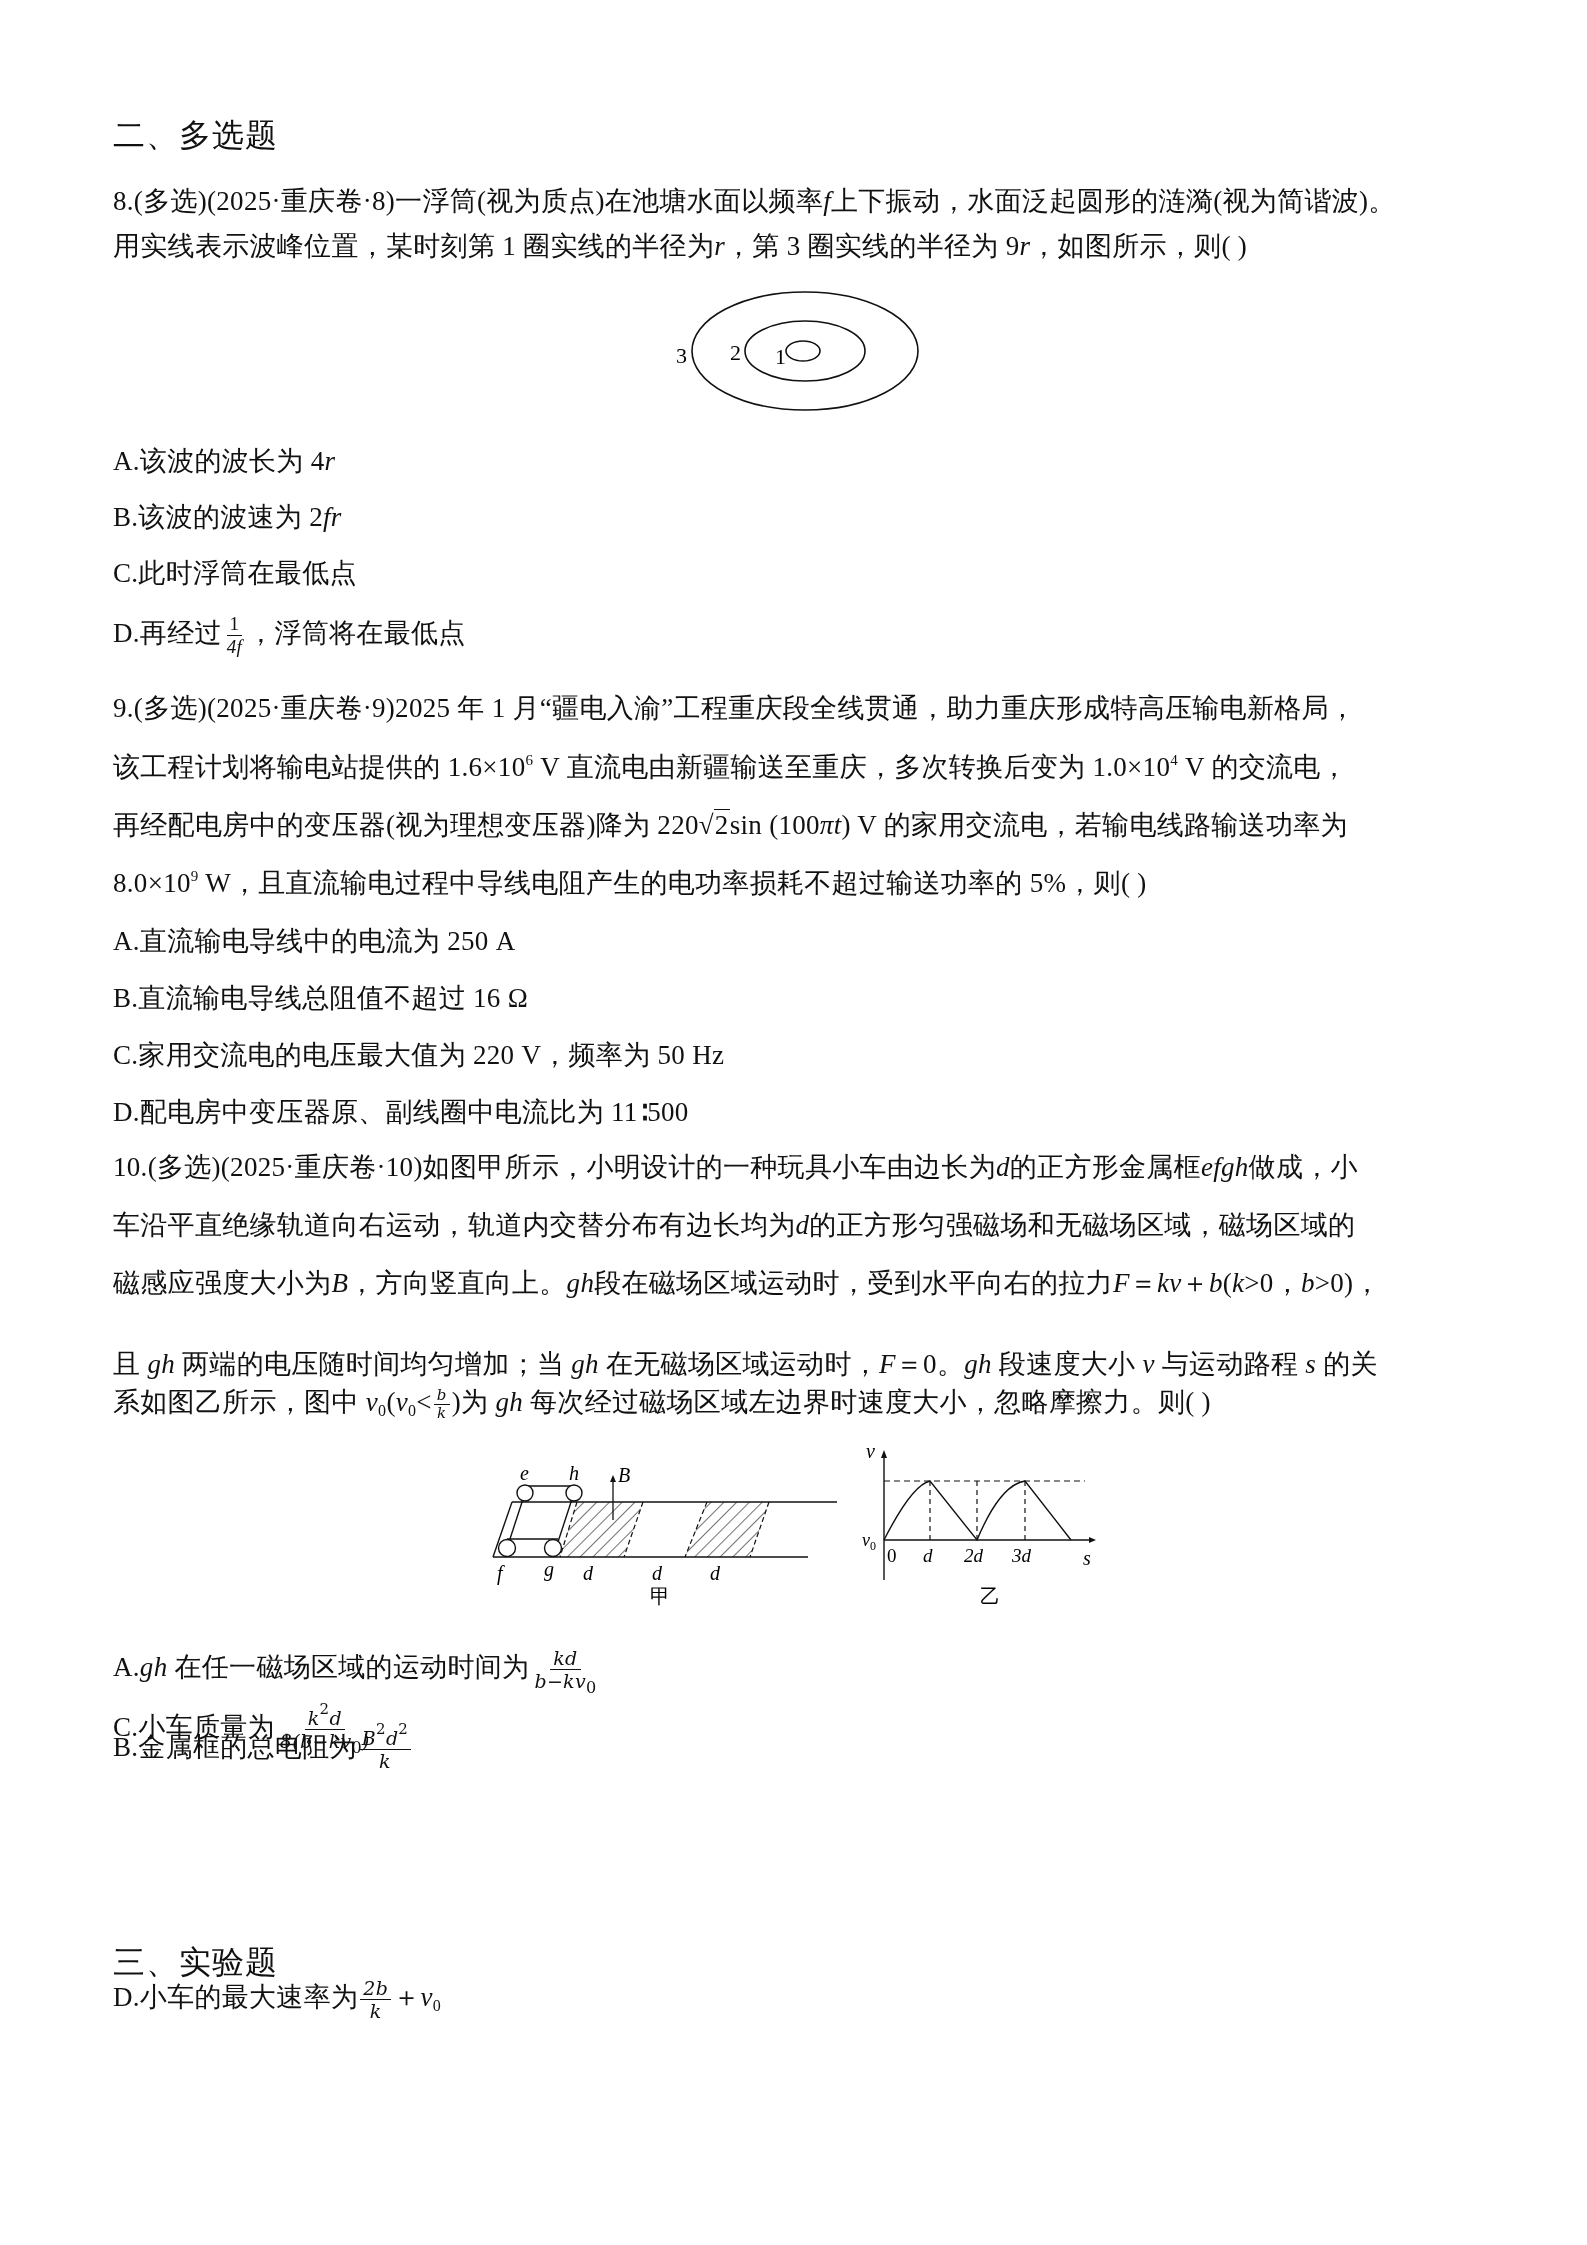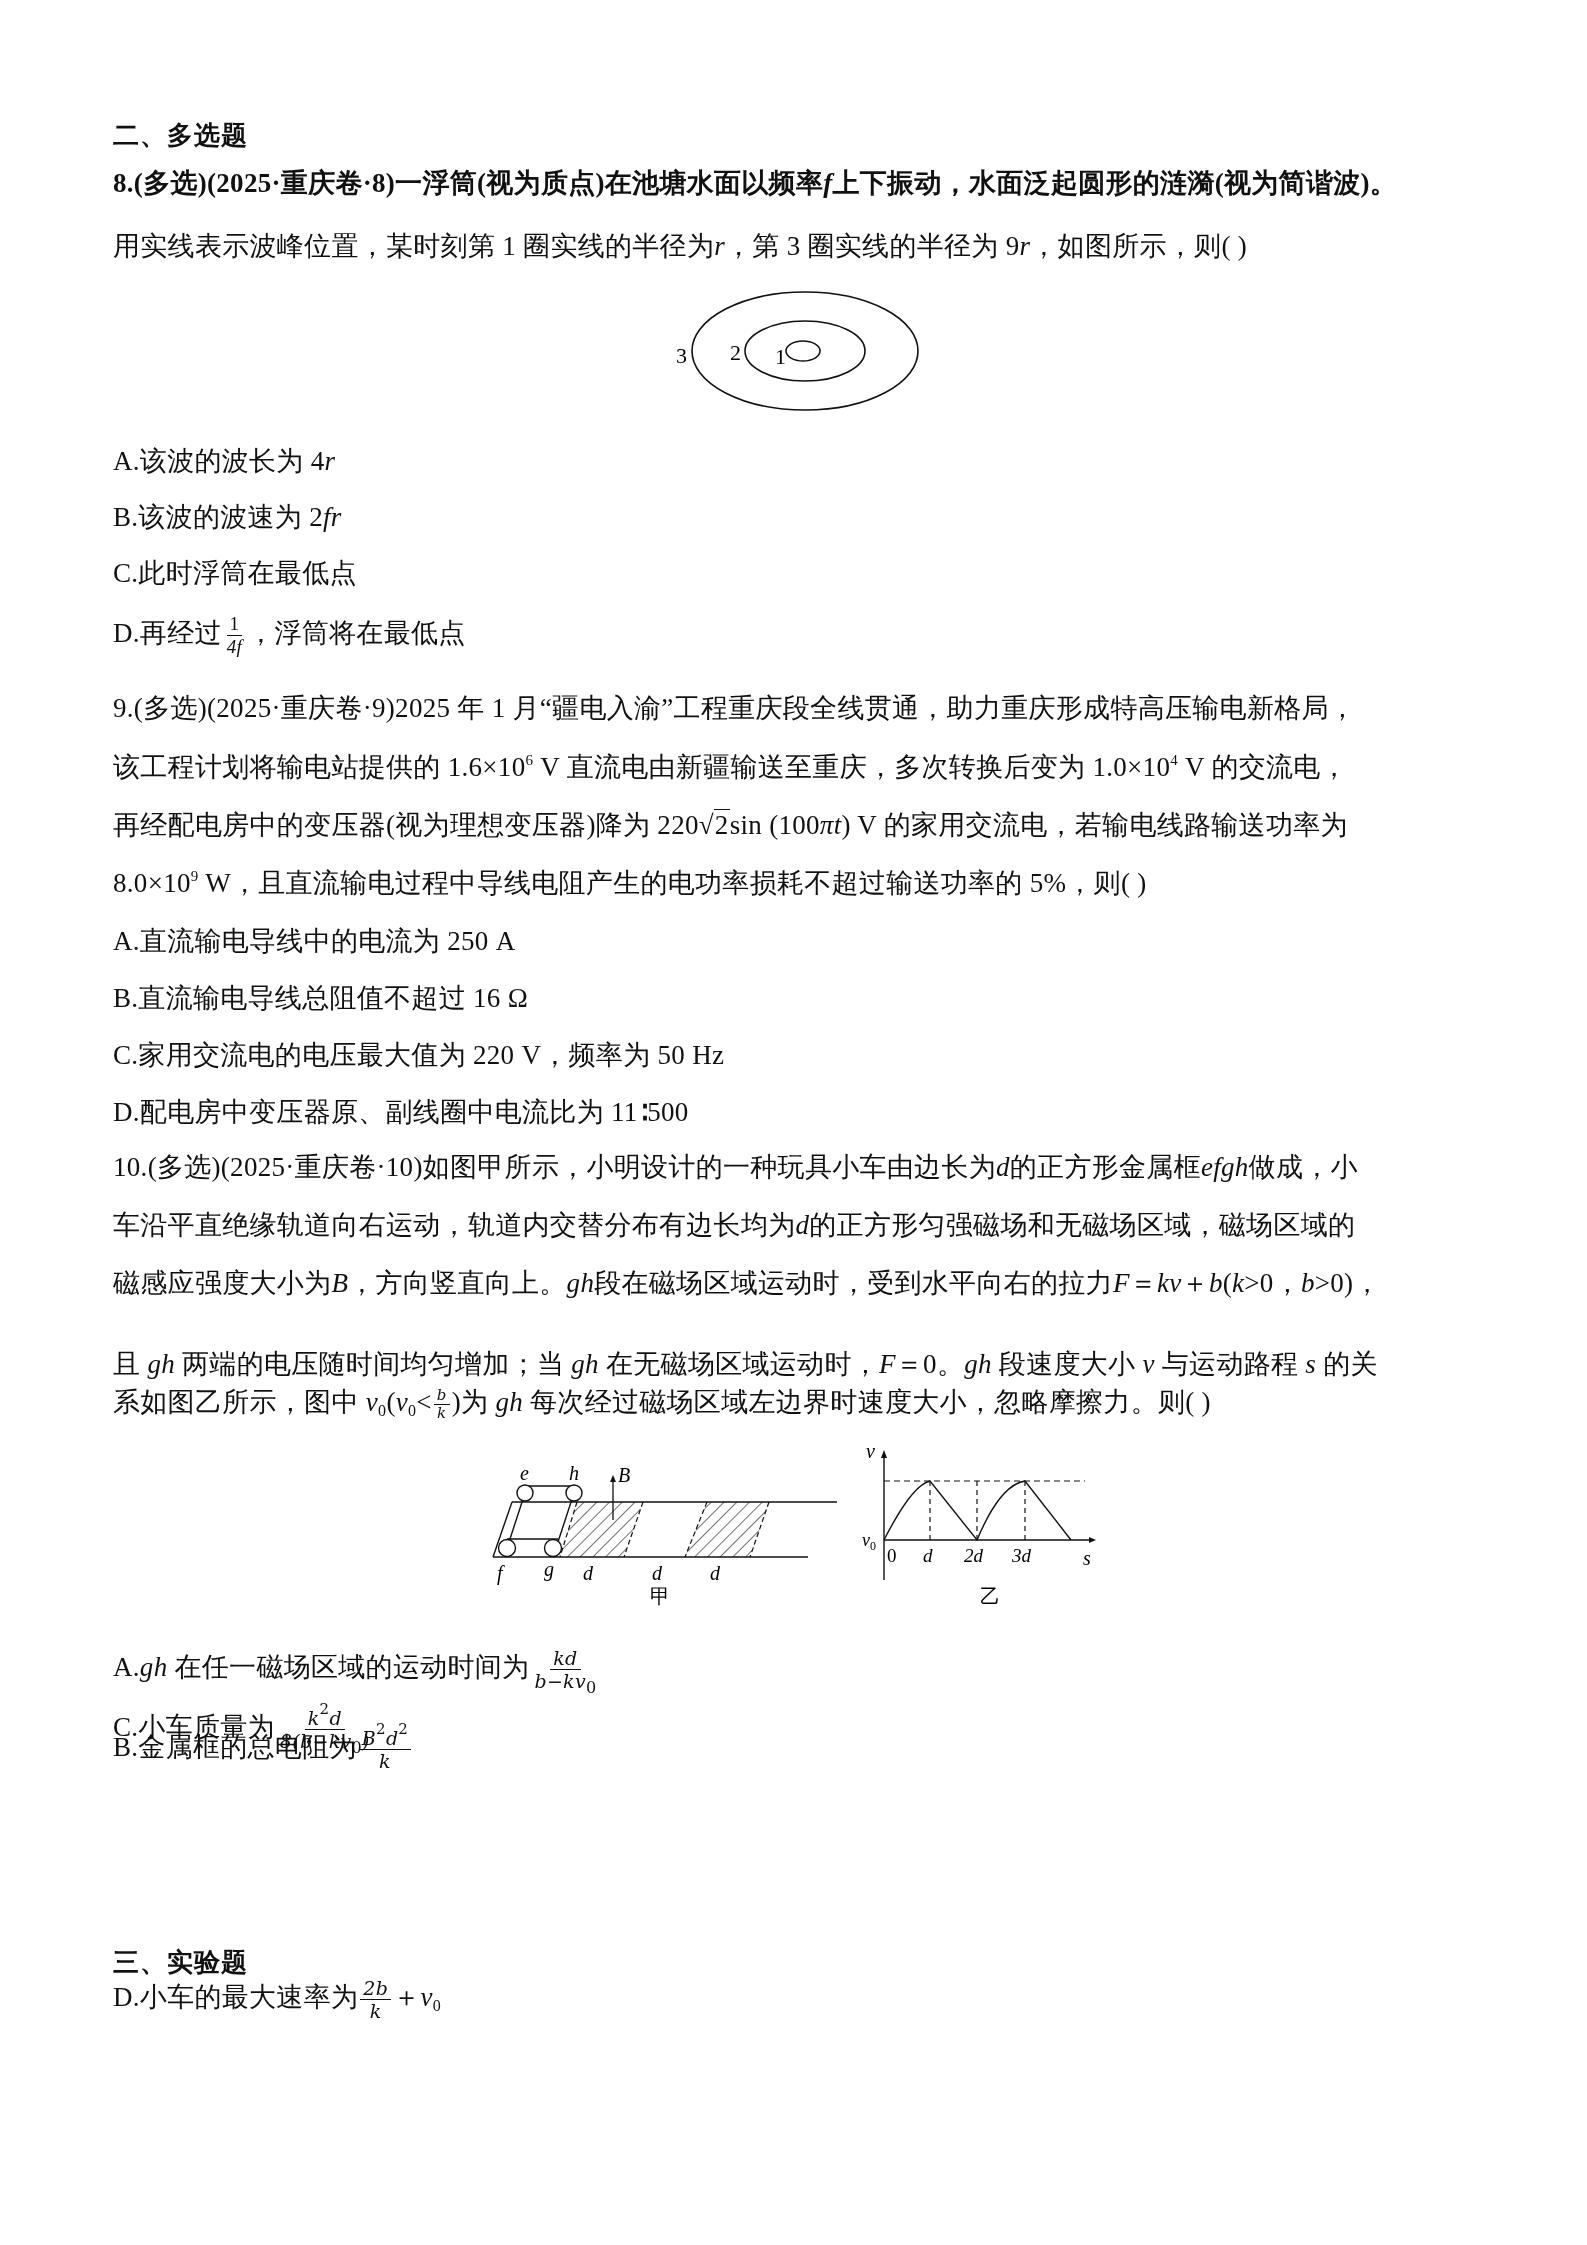--- a/index.html
+++ b/index.html
@@ -5,21 +5,21 @@
   html, body { margin: 0; padding: 0; background: #ffffff; }
   body {
     width: 1587px; height: 2245px; position: relative; overflow: hidden;
     font-family: "Liberation Serif", "DejaVu Serif", serif;
     color: #111111;
   }
   .line {
     position: absolute; left: 113px; font-size: 27px; line-height: 34px;
     white-space: nowrap; letter-spacing: 0.3px;
   }
-  .heading { font-family: "DejaVu Sans", "Liberation Sans", sans-serif; font-size: 26px; font-weight: bold; letter-spacing: 1px; text-align: center; }
+  .heading { font-family: "DejaVu Sans", "Liberation Sans", sans-serif; font-size: 32px; font-weight: normal; letter-spacing: 1px; text-align: center; }
   i, .it { font-style: italic; }
   sup { font-size: 15px; vertical-align: 11px; line-height: 0; }
   sub { font-size: 16px; vertical-align: -5px; line-height: 0; }
   .frac {
     display: inline-flex; flex-direction: column; align-items: center;
     vertical-align: middle; margin: 0 2px; font-size: 19px; line-height: 20px;
   }
   .frac .num { padding: 0 3px 1px; border-bottom: 1.5px solid #111; }
   .frac .den { padding: 1px 3px 0; }
   .frac-math { font-family: "DejaVu Serif", serif; font-style: italic; }
@@ -27,21 +27,21 @@
   .sqrt { display: inline-block; }
   .sqrt .rad { border-top: 1.5px solid #111; padding: 0 1px; }
   .fig { position: absolute; }
   .fig text { font-family: "Liberation Serif", serif; }
 </style>
 </head>
 <body>
 
 <div class="line heading" style="top:118px;">二、多选题</div>
 
-<div class="line" style="top:166px;font-weight:bold;">
+<div class="line" style="top:184px;">
   <span>8.(多选)(2025·重庆卷·8)一浮筒(视为质点)在池塘水面以频率</span><i>f</i><span>上下振动，水面泛起圆形的涟漪(视为简谐波)。</span>
 </div>
 <div class="line" style="top:229px;">
   <span>用实线表示波峰位置，某时刻第 1 圈实线的半径为</span><i>r</i><span>，第 3 圈实线的半径为 9</span><i>r</i><span>，如图所示，则(        )</span>
 </div>
 
 <svg class="fig" style="left:660px; top:285px;" width="270" height="130" viewBox="0 0 270 130">
   <ellipse cx="145" cy="66" rx="113" ry="59" fill="none" stroke="#111" stroke-width="1.6"></ellipse>
   <ellipse cx="145" cy="66" rx="60" ry="30" fill="none" stroke="#111" stroke-width="1.6"></ellipse>
   <ellipse cx="143" cy="66" rx="17" ry="10" fill="none" stroke="#111" stroke-width="1.6"></ellipse>

